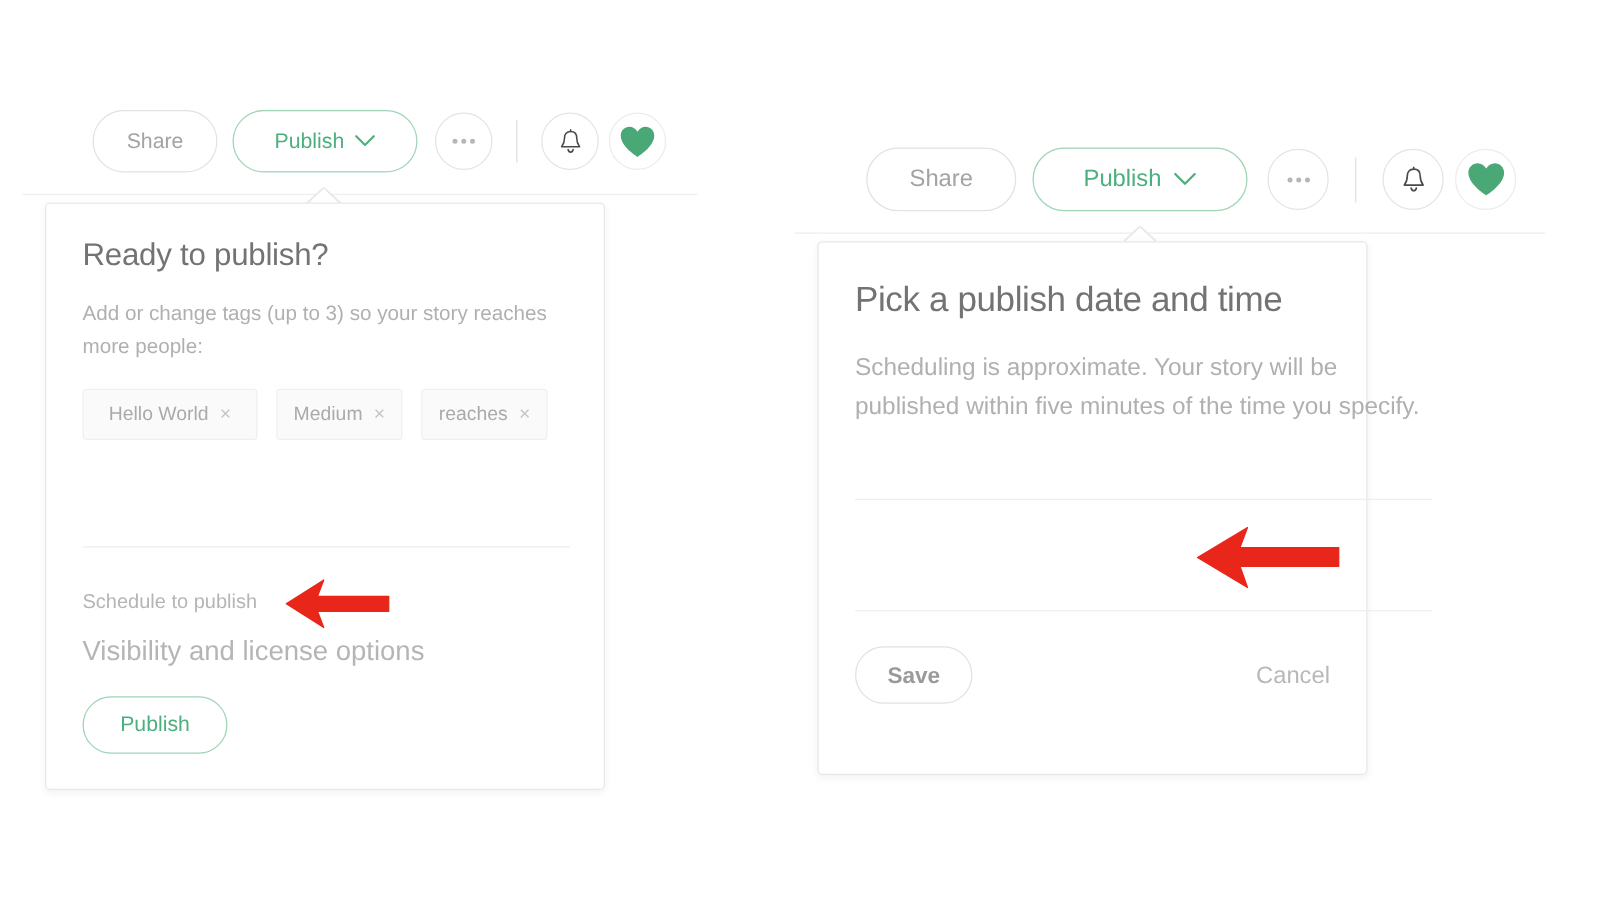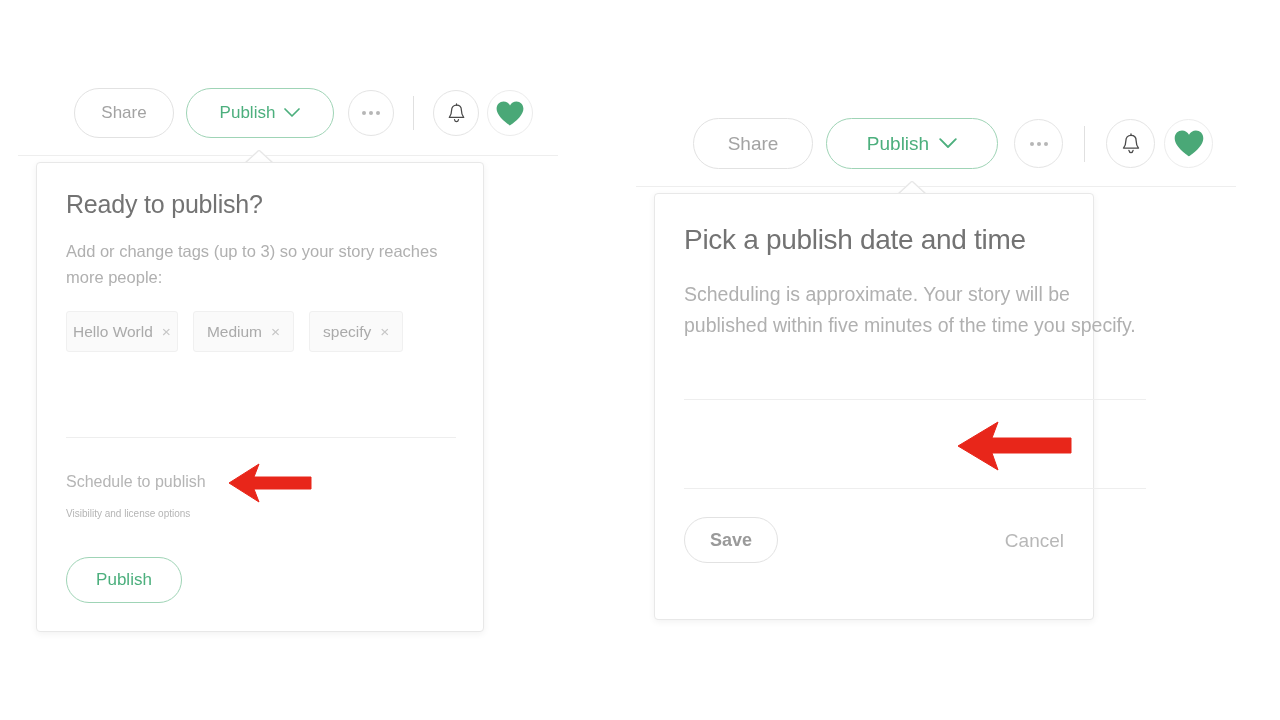--- a/index.html
+++ b/index.html
@@ -142,39 +142,39 @@
   <div class="hrule" id="left-hrule"></div>
   <div class="caret" id="left-caret"></div>
 
   <div class="card" id="left-card">
 
     <h2 class="card-title" style="position:absolute;left:29px;top:27px;font-size:25px;letter-spacing:-0.2px;">Ready to publish?</h2>
 
     <p class="card-sub" style="position:absolute;left:29px;top:75px;width:395px;font-size:16.5px;line-height:26px;">Add or change tags (up to 3) so your story reaches more people:</p>
 
     <div class="tag-row" style="position:absolute;left:29px;top:148px;width:400px;gap:15px;">
-      <div class="tag" style="height:41px;padding:0 6px;font-size:15.5px;">
+      <div class="tag" style="height:41px;padding:0 20px;font-size:15.5px;">
         <span>Hello World</span>
         <span class="x">×</span>
       </div>
       <div class="tag" style="height:41px;padding:0 13px;font-size:15.5px;">
         <span>Medium</span>
         <span class="x">×</span>
       </div>
       <div class="tag" style="height:41px;padding:0 13px;font-size:15.5px;">
-        <span>specify</span>
+        <span>reaches</span>
         <span class="x">×</span>
       </div>
     </div>
 
     <div class="divider" style="position:absolute;left:29px;top:274px;width:390px;"></div>
 
     <div class="link-row" style="position:absolute;left:29px;top:310px;font-size:16px;text-align:right;">Schedule to publish</div>
 
-    <div class="link-row" style="position:absolute;left:29px;top:345px;font-size:10px;">Visibility and license options</div>
+    <div class="link-row" style="position:absolute;left:29px;top:345px;font-size:22px;">Visibility and license options</div>
 
     <div class="pill-btn green" style="position:absolute;left:29px;top:394px;width:116px;height:46px;font-size:17px;">
         <span>Publish</span>
       </div>
   </div>
 
   <svg class="arrow" style="left:226px;top:461px;" width="88" height="44" viewBox="0 0 88 44">
     <g transform="translate(1,1)">
       <path d="M2 21 L32 2 L27 15 L84 15 L84 27 L27 27 L32 40 Z" fill="#e8261a" stroke="#e8261a" stroke-width="1" stroke-linejoin="round"></path>
     </g>

